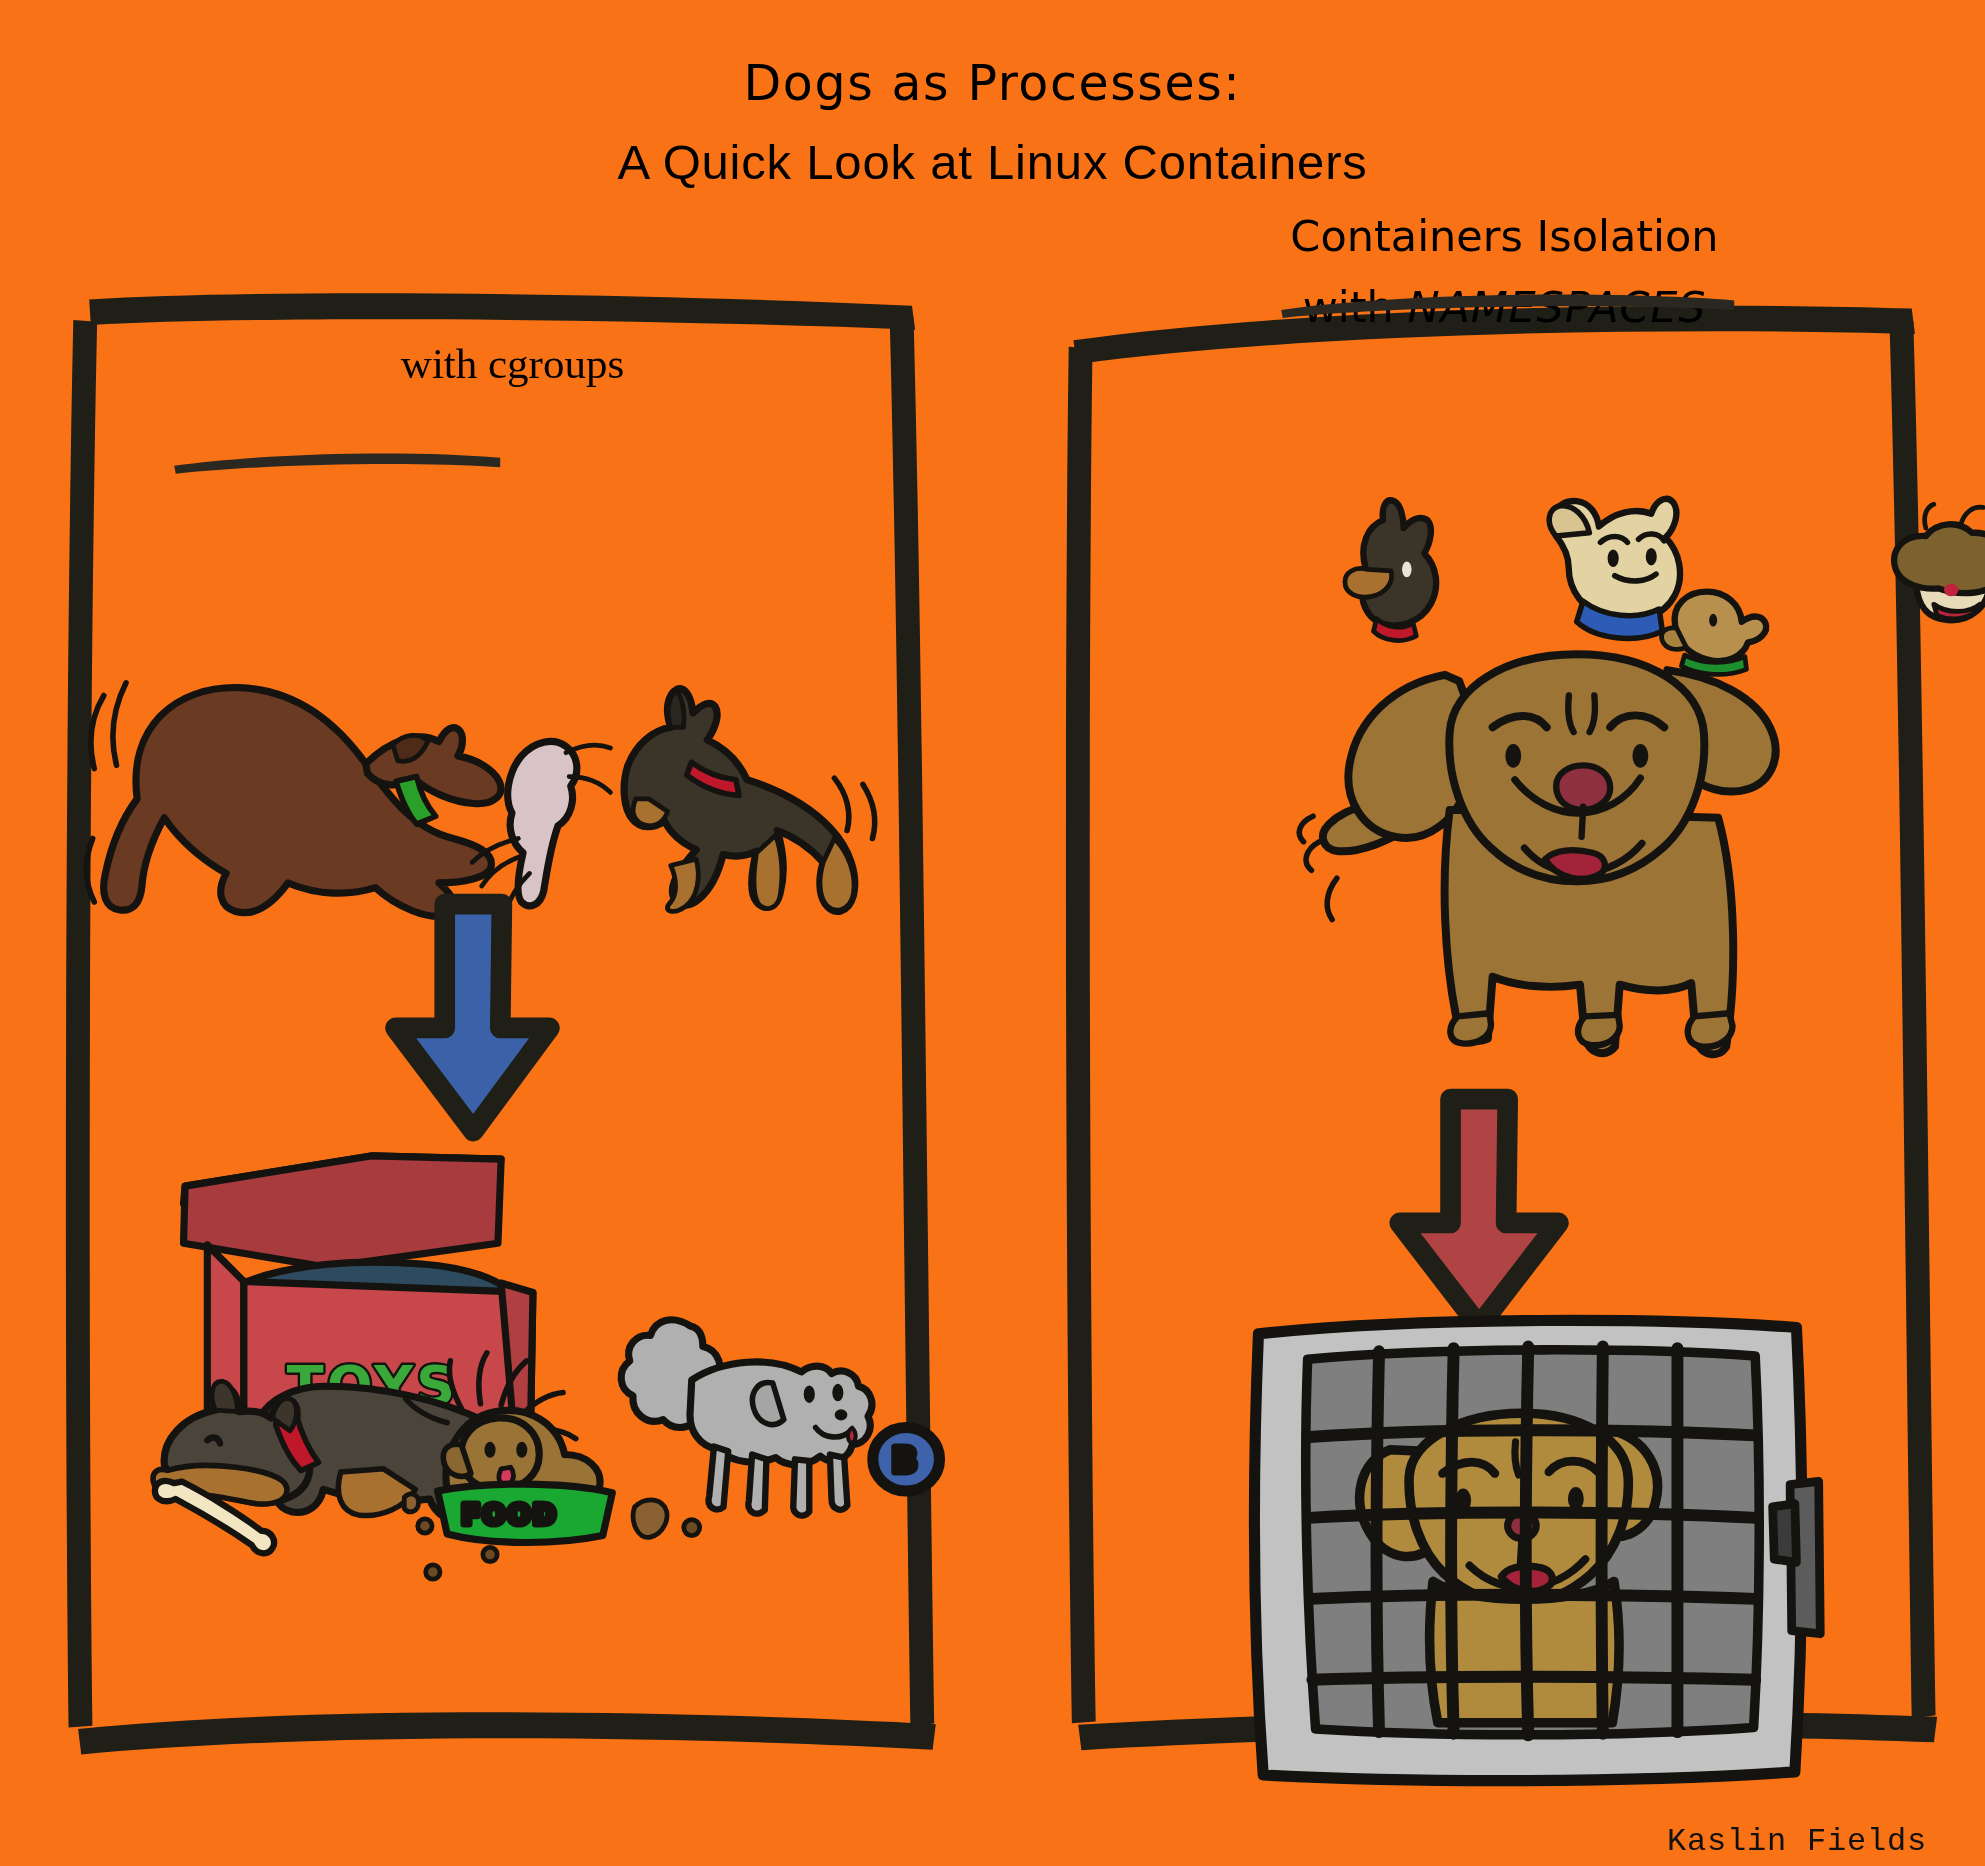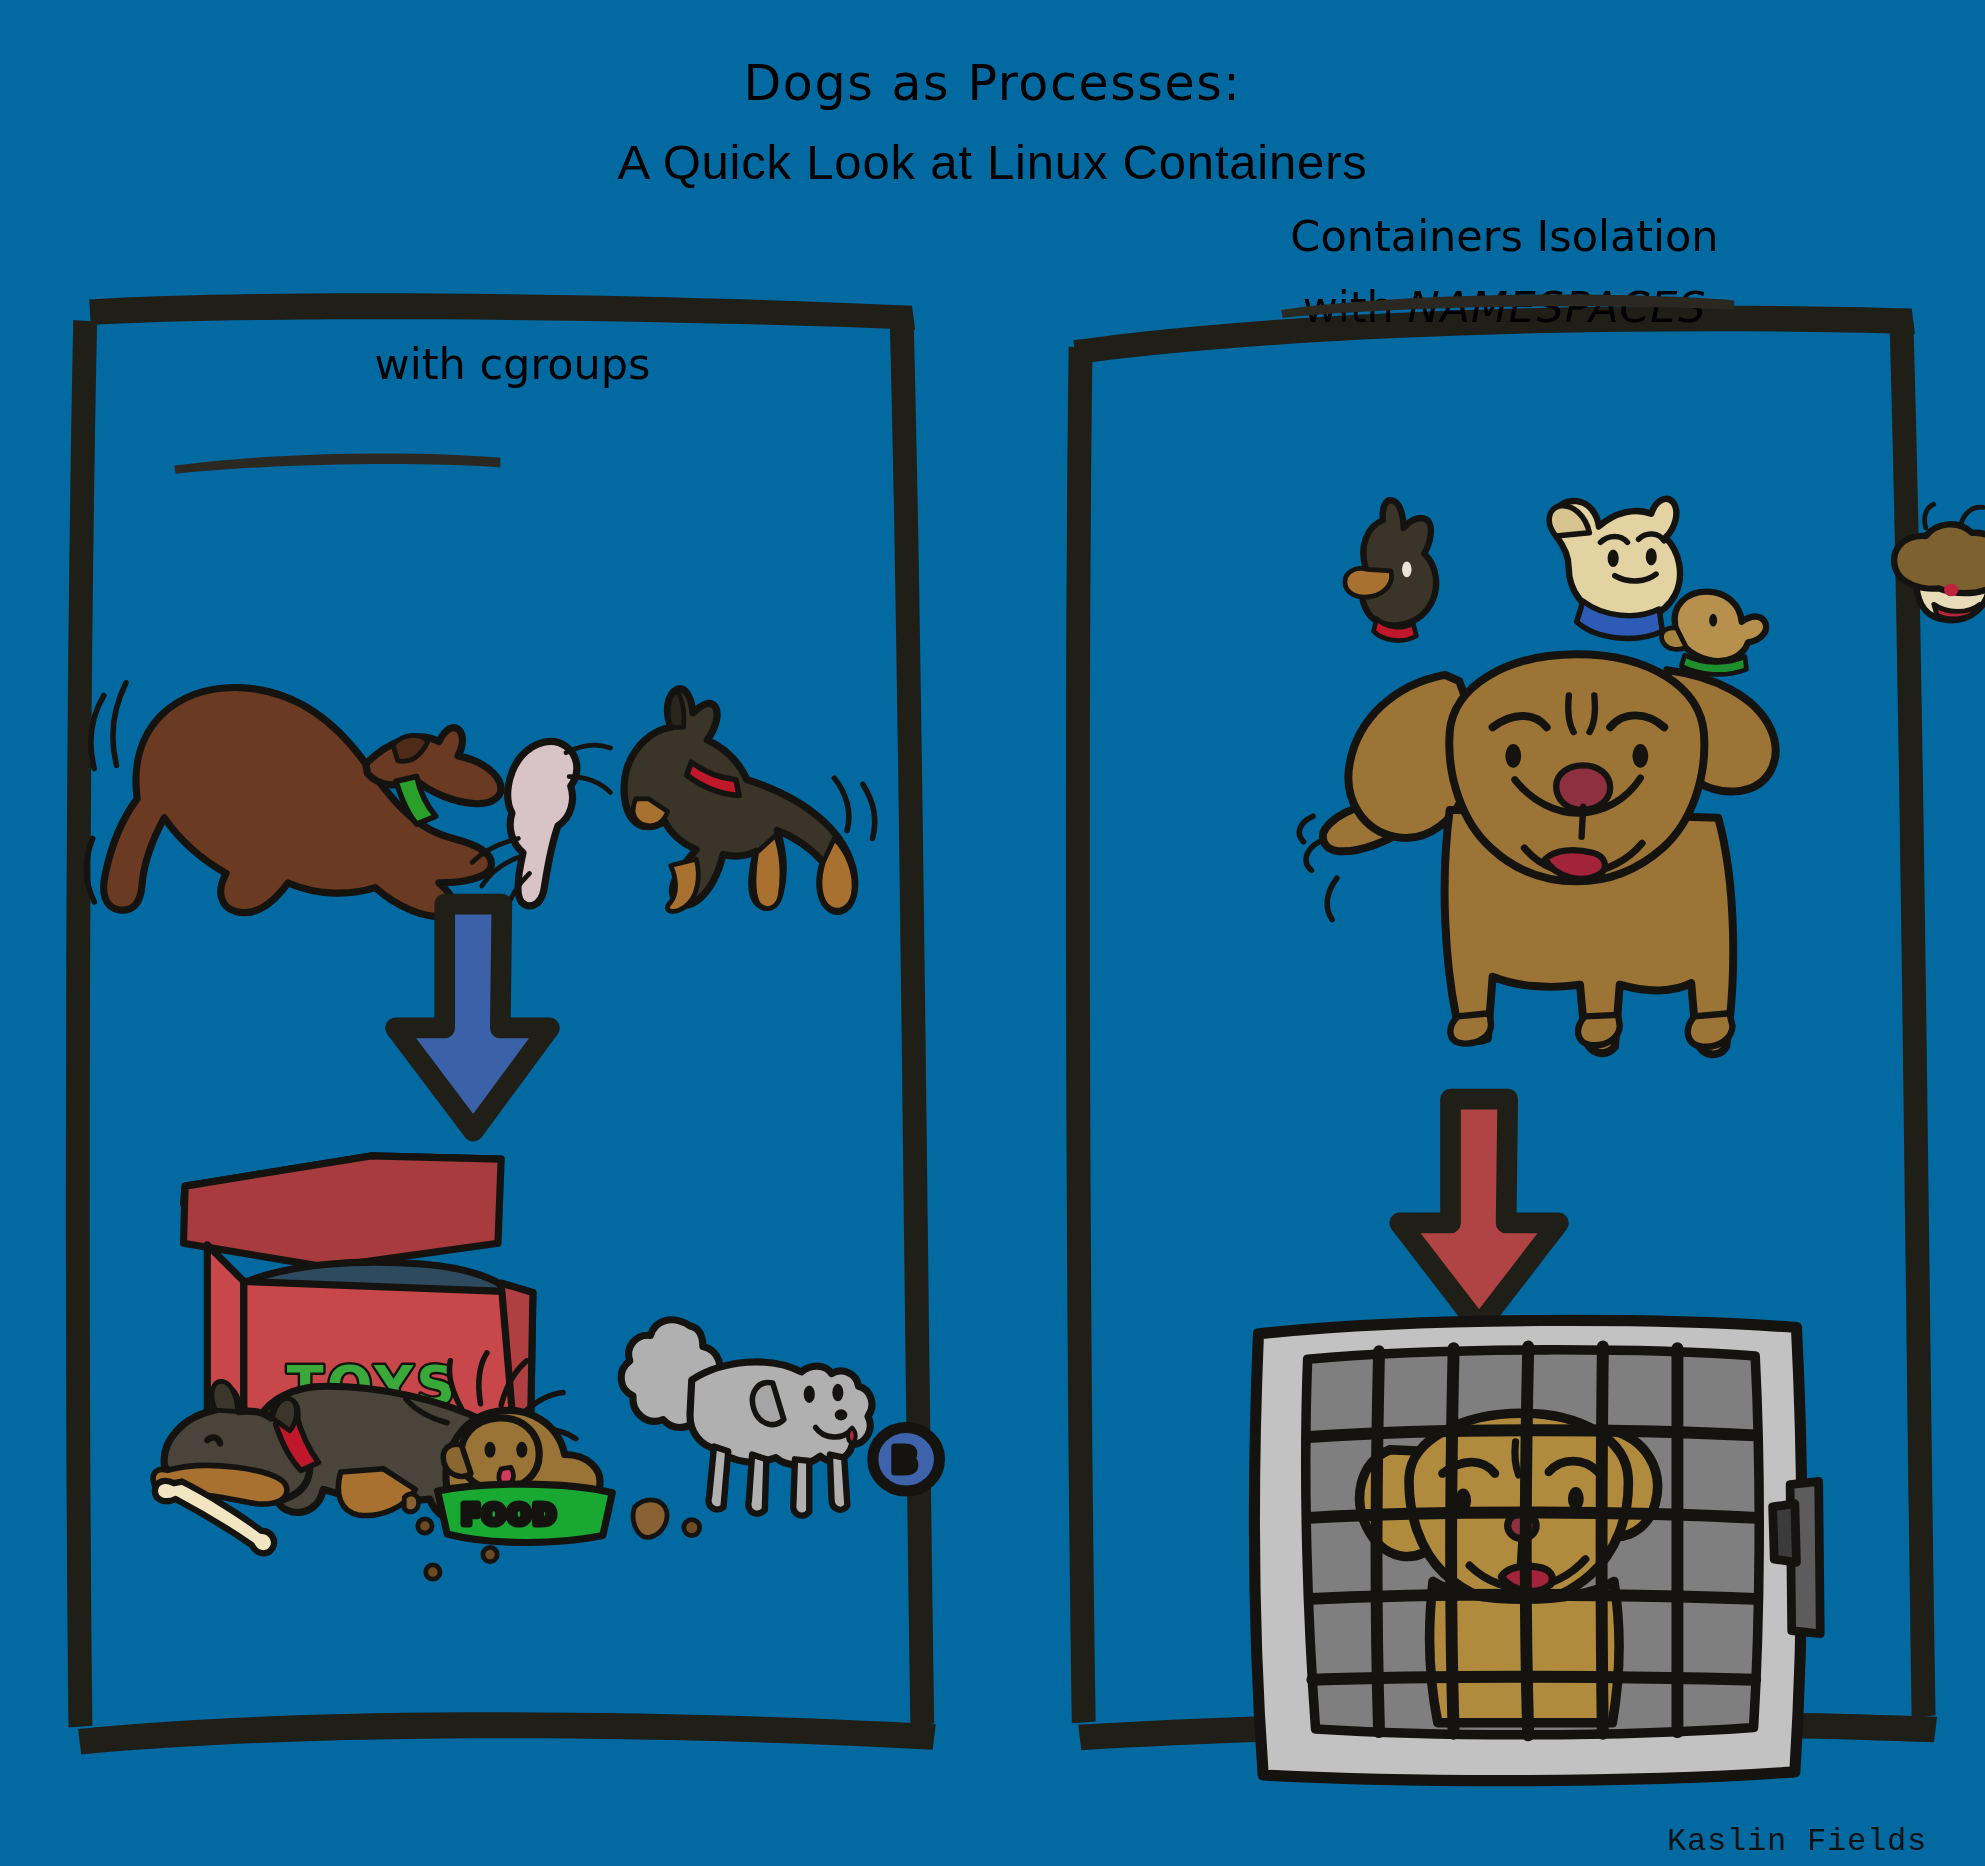--- a/index.html
+++ b/index.html
@@ -8,21 +8,21 @@
     padding: 0;
     background: #ffffff;
   }
   body {
     font-family: "DejaVu Sans", sans-serif;
   }
   #canvas {
     position: relative;
     width: 1985px;
     height: 1866px;
-    background: #0369a1;
+    background: #f97316;
     overflow: hidden;
   }
   .title-block {
     position: absolute;
     top: 56px;
     left: 0;
     width: 1985px;
     text-align: center;
     pointer-events: none;
   }
@@ -95,21 +95,21 @@
 
     <svg class="panel-svg" width="961" height="1501" viewBox="0 0 1210 1890">
 
       <path d="M 72 22 C 300 8, 760 14, 1108 30 L 1112 60 C 760 46, 300 42, 74 54 Z" fill="#1f1e17"></path>
       <path d="M 52 48 C 42 500, 40 1300, 46 1820 L 76 1818 C 70 1300, 72 500, 82 50 Z" fill="#1f1e17"></path>
       <path d="M 1110 46 C 1122 500, 1128 1300, 1136 1815 L 1106 1818 C 1098 1300, 1092 500, 1080 48 Z" fill="#1f1e17"></path>
       <path d="M 58 1822 C 380 1790, 840 1800, 1138 1816 L 1134 1848 C 840 1832, 380 1824, 62 1854 Z" fill="#1f1e17"></path>
     </svg>
 
     <div class="panel-heading" style="top:40px;">
-      <div style="margin-top:12.7px;">with cgroups</div>
+      <div style="margin-top:12.7px;font-family:Liberation Serif, serif;">with cgroups</div>
     </div>
 
     <svg class="underline-svg" width="334" height="32" viewBox="0 0 420 40" style="left:139px; top:163px;">
       <path d="M 4 26 C 120 10, 300 6, 414 16 L 414 28 C 300 20, 120 24, 6 36 Z" fill="#2a2820"></path>
     </svg>
 
     <svg class="art" width="802" height="334" viewBox="0 0 1010 420" style="left:48px; top:318px;">
       <g stroke="#141310" stroke-width="9" stroke-linejoin="round" stroke-linecap="round">
 
         <g fill="none" stroke-width="7">

